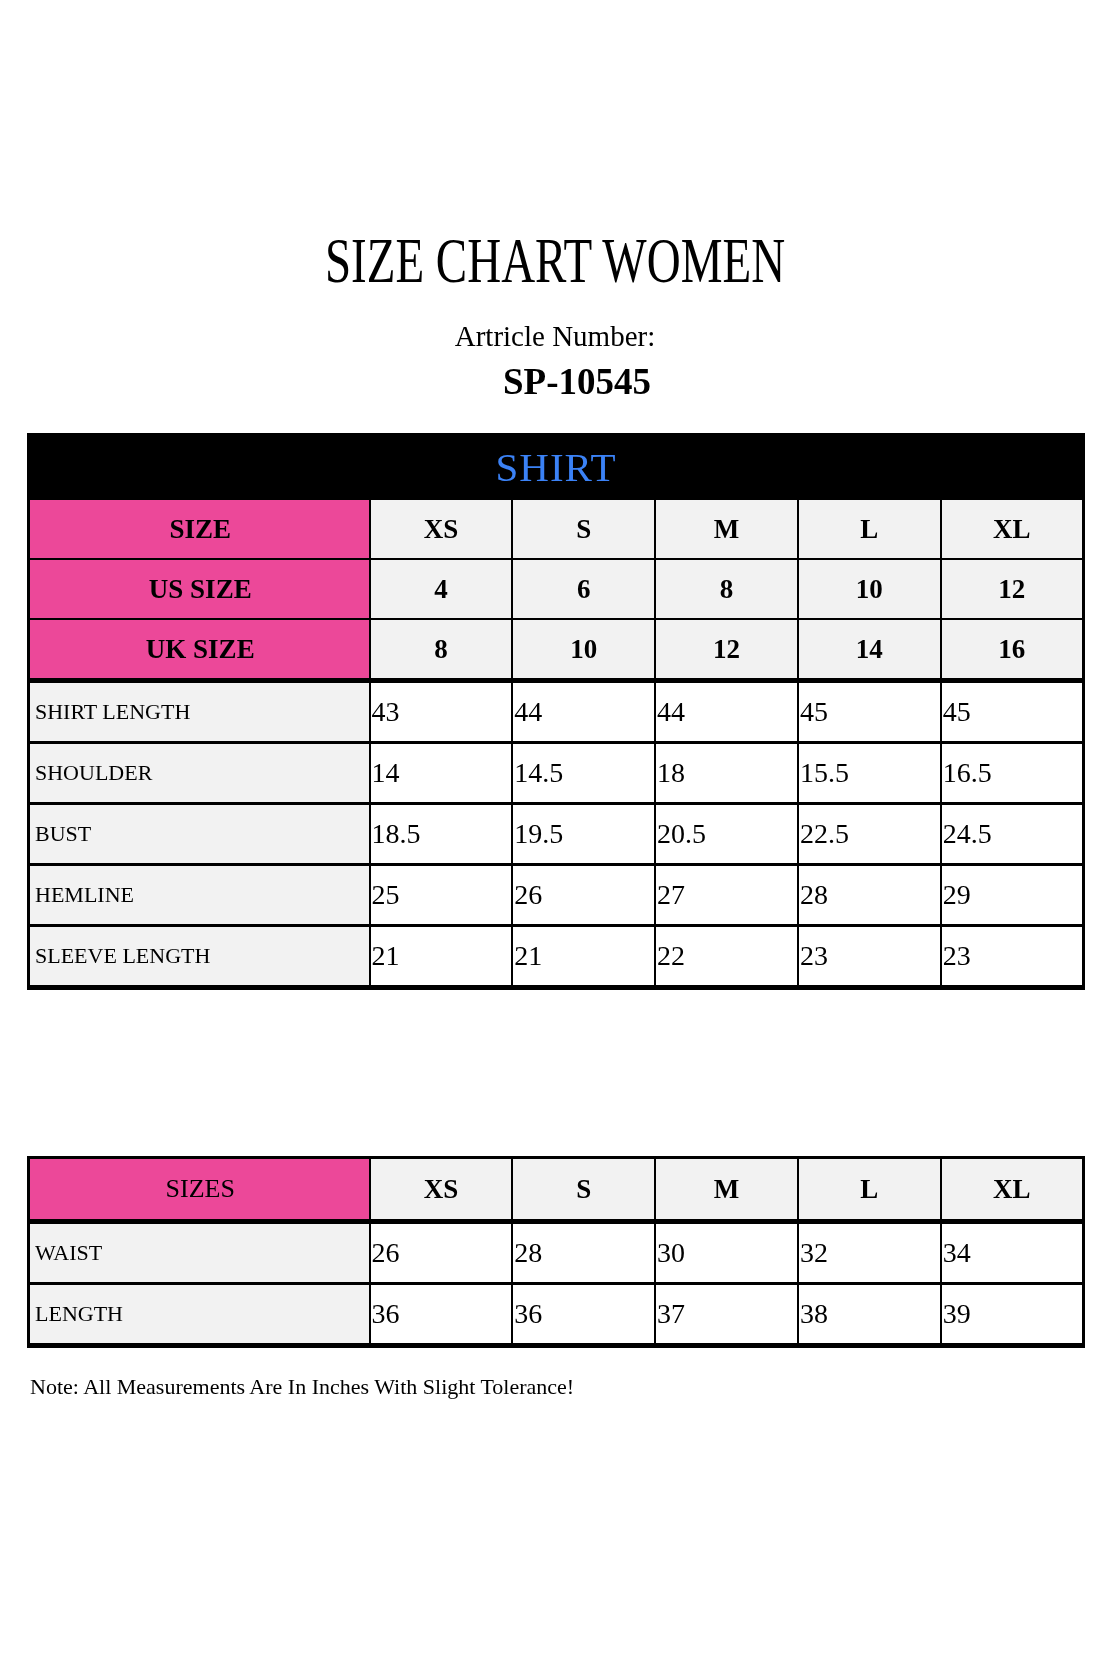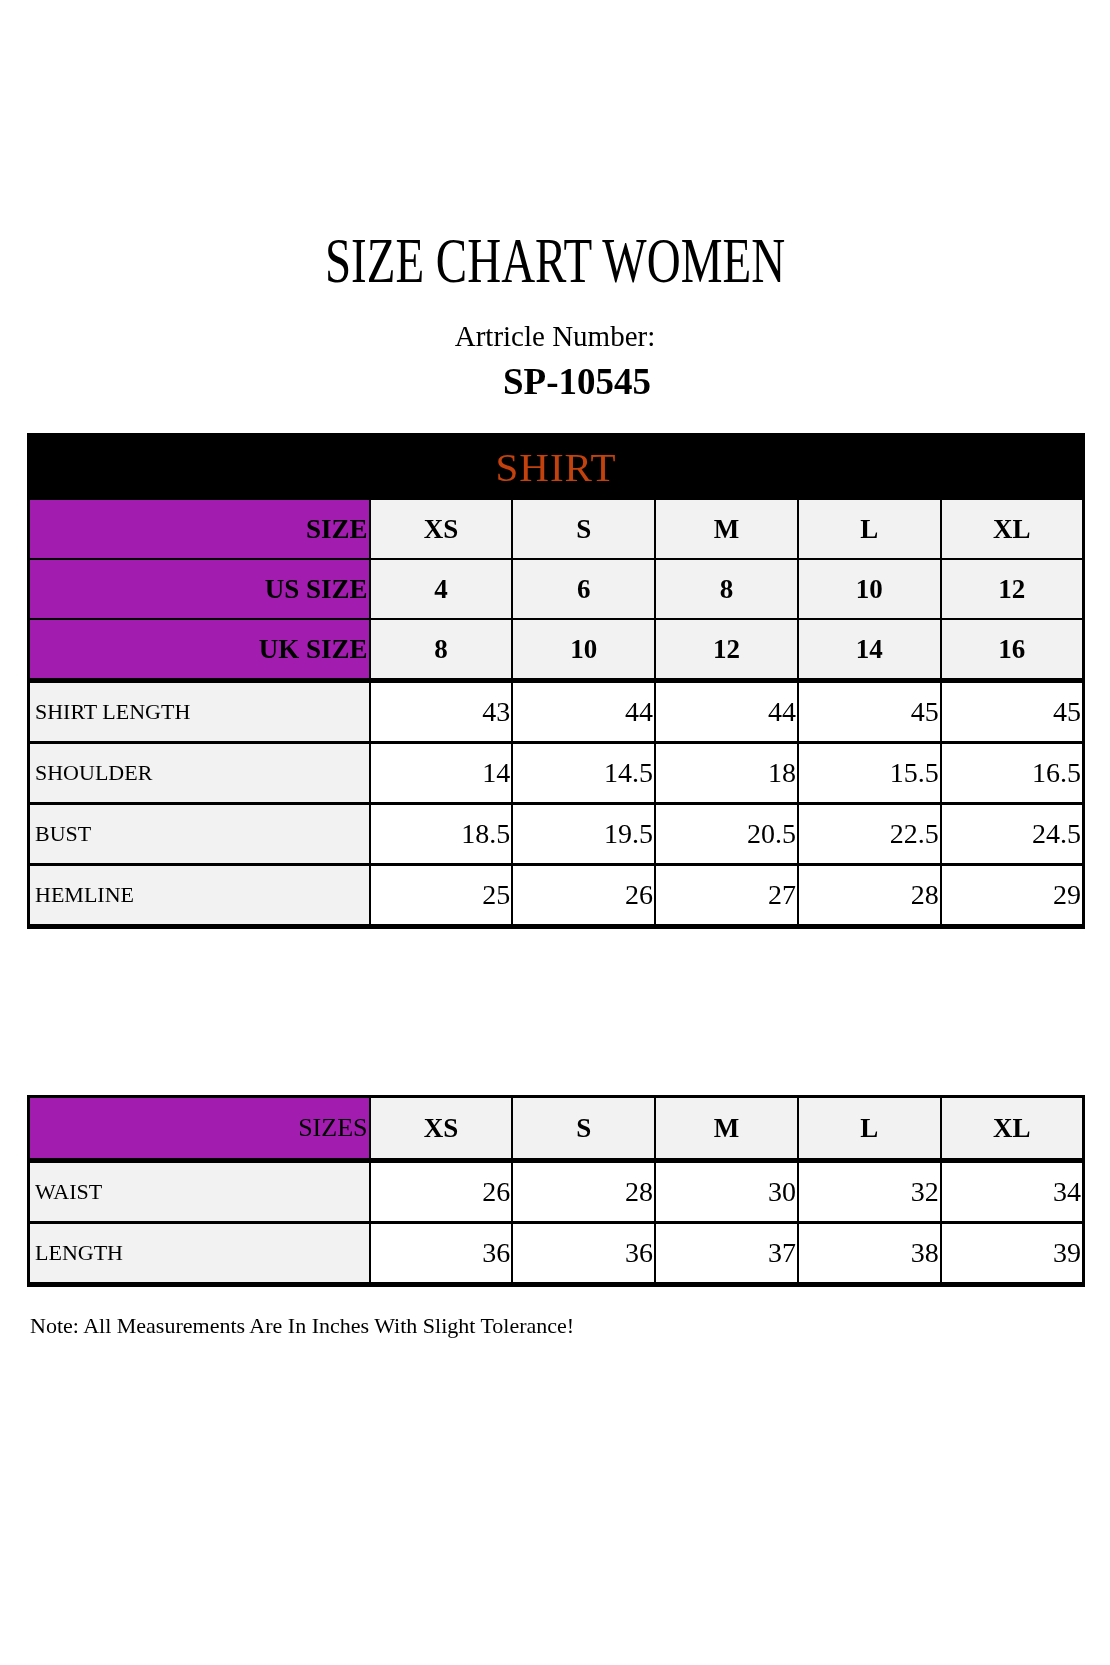--- a/index.html
+++ b/index.html
@@ -53,38 +53,38 @@
     table-layout: fixed;
     width: 1055px;
     margin-left: 27px;
     border: 3px solid #000000;
     border-bottom-width: 5px;
   }
   col.c-label { width: 341px; }
   col.c-data  { width: 142.8px; }
   .bar-cell {
     background: #000000;
-    color: #c2410c;
+    color: #3b82f6;
     font-size: 41px;
     font-weight: normal;
     letter-spacing: 1px;
     height: 59px;
     text-align: center;
     vertical-align: middle;
     border: 3px solid #000000;
   }
   th, td {
     border: 2px solid #000000;
     height: 56px;
     vertical-align: middle;
     overflow: hidden;
   }
   .size-row th.row-label {
-    background: #a21caf;
-    text-align: right;
+    background: #ec4899;
+    text-align: center;
     padding-left: 3px;
     font-size: 27px;
     font-weight: bold;
   }
   .size-row td {
     background: #f2f2f2;
     text-align: center;
     font-size: 27px;
     font-weight: bold;
   }
@@ -93,21 +93,21 @@
   }
   .measure-row th.row-label {
     background: #f2f2f2;
     text-align: left;
     padding-left: 5px;
     font-size: 22px;
     font-weight: normal;
   }
   .measure-row td {
     background: #ffffff;
-    text-align: right;
+    text-align: left;
     font-size: 28px;
     font-weight: normal;
   }
   .measure-row th, .measure-row td {
     border-top-width: 3px;
     border-bottom-width: 3px;
   }
   table.shirt { margin-top: 30px; }
   table.trouser { margin-top: 166px; }
   .trouser .size-row th.row-label {
@@ -192,20 +192,28 @@
       <td>22.5</td>
       <td>24.5</td>
     </tr>
     <tr class="measure-row">
       <th class="row-label">HEMLINE</th>
       <td>25</td>
       <td>26</td>
       <td>27</td>
       <td>28</td>
       <td>29</td>
+    </tr>
+    <tr class="measure-row">
+      <th class="row-label">SLEEVE LENGTH</th>
+      <td>21</td>
+      <td>21</td>
+      <td>22</td>
+      <td>23</td>
+      <td>23</td>
     </tr>
   </tbody>
     </table>
 
   <table class="size-table trouser">
     <colgroup>
       <col class="c-label">
       <col class="c-data">
         <col class="c-data">
         <col class="c-data">

